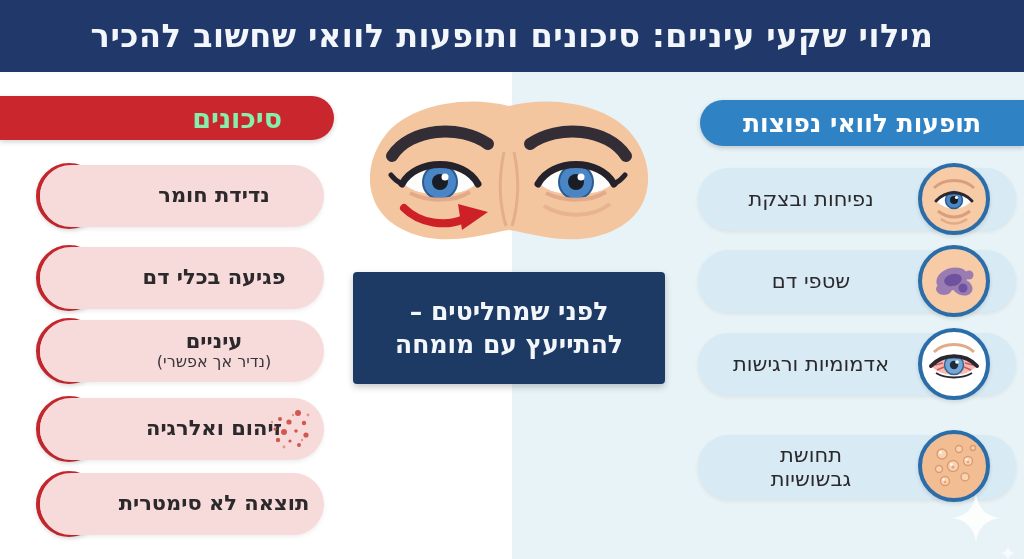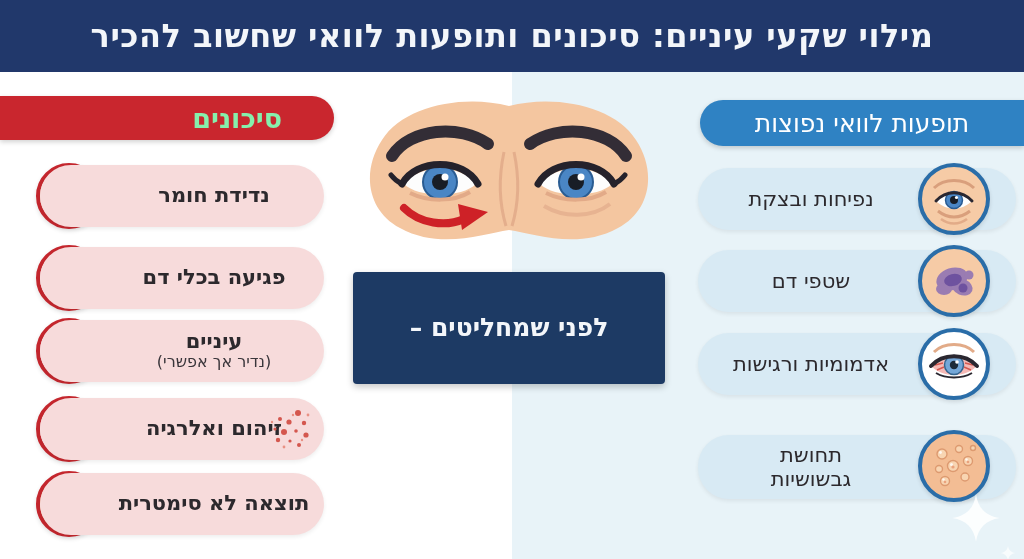--- a/index.html
+++ b/index.html
@@ -11,21 +11,21 @@
   
   .titlebar{position:absolute;left:0;top:0;width:1024px;height:72px;background:#21386b;
     display:flex;align-items:center;justify-content:center;}
   .titlebar h1{margin:8px;color:#f3f6fa;font-size:32px;font-weight:bold;letter-spacing:.5px;white-space:nowrap;}
   
   .col-header-left{position:absolute;left:0;top:96px;width:334px;height:44px;background:#c9262e;
     border-radius:0 22px 22px 0;color:#86efac;font-size:27px;font-weight:bold;
     display:flex;align-items:center;justify-content:flex-start;padding-right:52px;box-sizing:border-box;
     box-shadow:0 2px 5px rgba(0,0,0,.18);}
   .col-header-right{position:absolute;left:700px;top:100px;width:324px;height:46px;background:#2f82c3;
-    border-radius:23px 0 0 23px;color:#ffffff;font-size:25px;font-weight:normal;
+    border-radius:23px 0 0 23px;color:#ffffff;font-size:25px;font-weight:bold;
     display:flex;align-items:center;justify-content:center;box-shadow:0 2px 5px rgba(0,0,0,.18);}
   
   .risk-row{position:absolute;left:36px;width:290px;height:66px;}
   .risk-pill{position:absolute;left:4px;top:2px;width:284px;height:62px;background:#f7dbdb;border-radius:31px;
     display:flex;flex-direction:column;align-items:center;justify-content:center;
     padding-left:64px;box-sizing:border-box;box-shadow:0 2px 4px rgba(0,0,0,.07);}
   .risk-label{font-size:21px;font-weight:bold;color:#2c292d;line-height:1.1;}
   .risk-sublabel{font-size:16px;color:#3a363b;line-height:1.15;}
   .icon-circle{position:absolute;border-radius:50%;box-sizing:border-box;overflow:hidden;
     box-shadow:0 2px 4px rgba(0,0,0,.12);}
@@ -83,20 +83,21 @@
     <path d="M198,99 C216,108 242,108 258,98" stroke="#e2aa88" stroke-width="4" fill="none"></path>
     <path d="M196,112 C216,124 244,124 262,110" stroke="#e7b391" stroke-width="4" fill="none"></path>
     <g>
       <path d="M56,114 C72,130 98,133 116,125" stroke="#ce2127" stroke-width="8" fill="none" stroke-linecap="round"></path>
       <polygon points="110,110 140,118 114,136" fill="#ce2127"></polygon>
     </g>
   </svg>
 
   <div class="advice">
     <span>לפני שמחליטים –</span>
+    <span>להתייעץ עם מומחה</span>
   </div>
 
   <div class="col-header-left">סיכונים</div>
 
   <div class="risk-row" style="top:245px">
     <span class="icon-circle">
       <svg viewBox="0 0 64 64">
         <g transform="rotate(-35 32 32)">
           <rect x="4" y="24" width="56" height="16" rx="8" fill="#ef9391" stroke="#c0353c" stroke-width="2.5"></rect>
           <path d="M26,24 C30,30 34,30 38,24" fill="none" stroke="#c0353c" stroke-width="2"></path>

